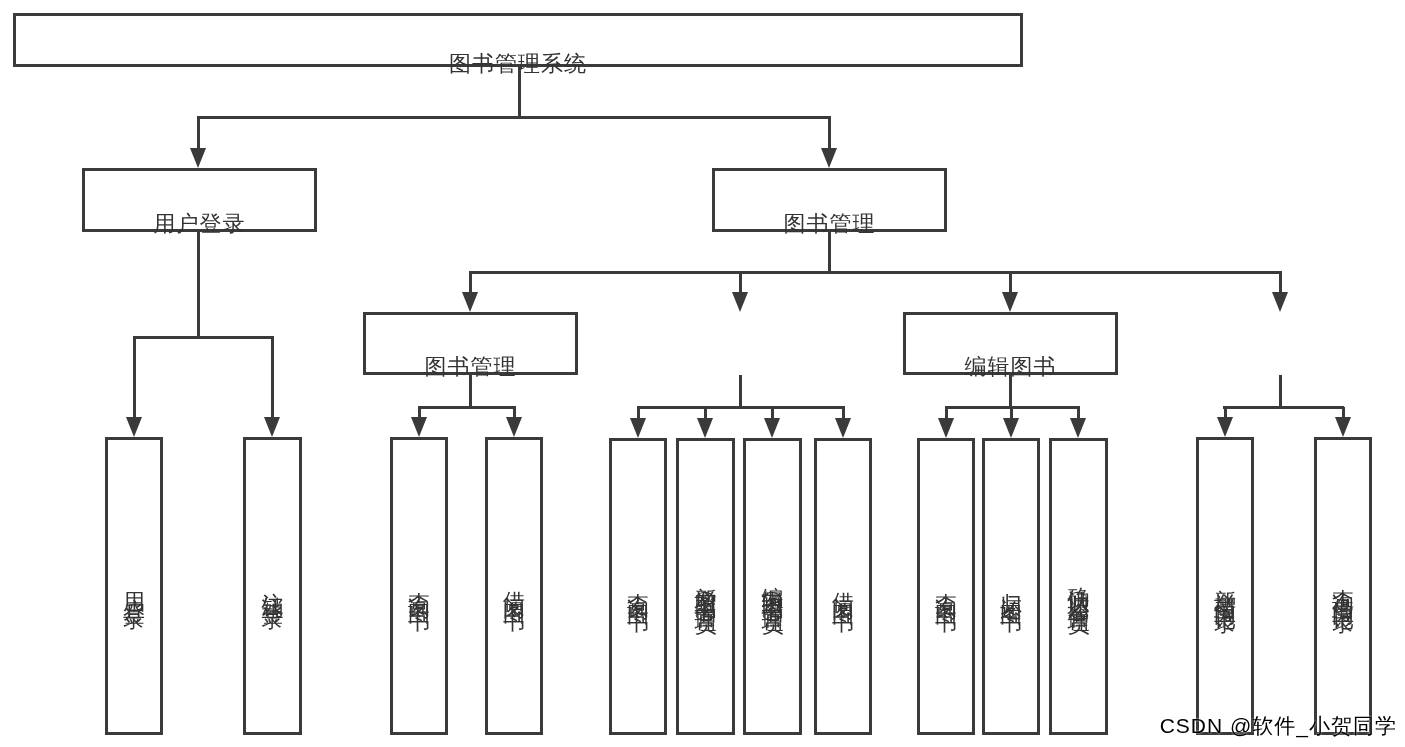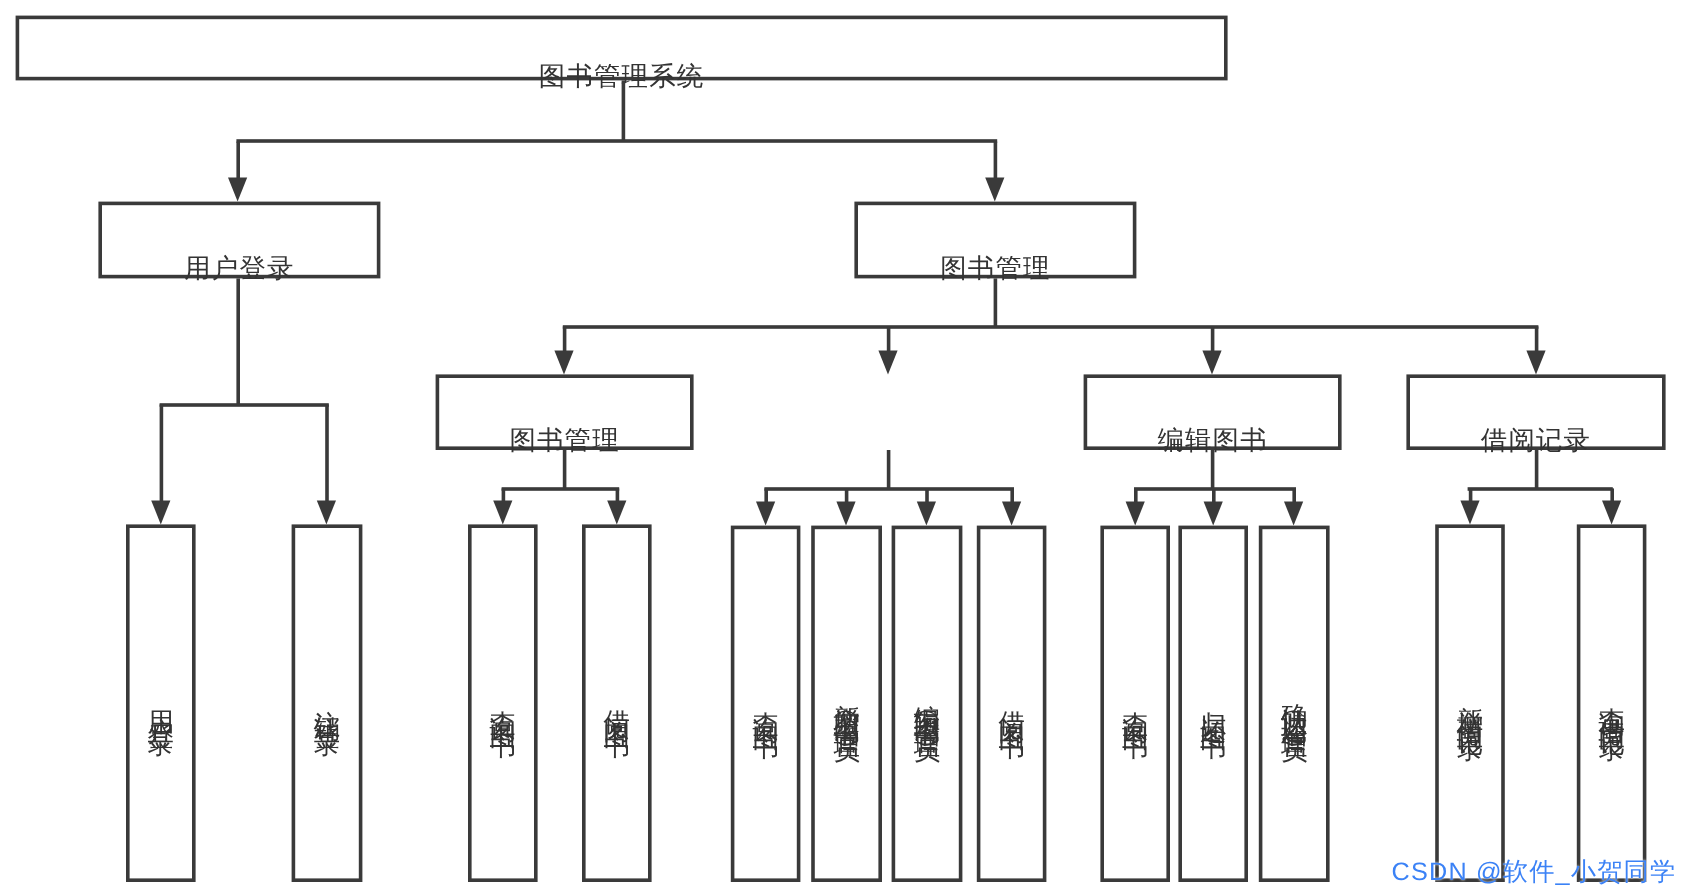--- a/index.html
+++ b/index.html
@@ -32,21 +32,21 @@
   .ah{
     position:absolute;width:0;height:0;
     border-left:8px solid transparent;
     border-right:8px solid transparent;
     border-top:20px solid #3a3a3a;
   }
   .watermark{
     position:absolute;
     right:8px;bottom:7px;
     font-size:21px;
-    color:#3b82f6;
+    color:#000000;
     letter-spacing:1px;
     z-index:10;
     text-shadow:0 0 2px #ffffff;
     white-space:nowrap;
   }
 </style>
 </head>
 <body>
 
 <div id="canvas">
@@ -60,23 +60,20 @@
   </div>
   <div class="box" style="left:712px;top:168px;width:235px;height:64px;">
     <span class="hlabel">图书管理</span>
   </div>
 
   <div class="box" style="left:363px;top:312px;width:215px;height:63px;">
     <span class="hlabel">图书管理</span>
   </div>
   <div class="box" style="left:903px;top:312px;width:215px;height:63px;">
     <span class="hlabel">编辑图书</span>
-  </div>
-  <div class="box" style="left:1172px;top:312px;width:216px;height:63px;">
-    <span class="hlabel">借阅记录</span>
   </div>
 
   <div class="box" style="left:105px;top:437px;width:58px;height:298px;">
     <span class="vlabel">用户登录</span>
   </div>
   <div class="box" style="left:243px;top:437px;width:59px;height:298px;">
     <span class="vlabel">注销登录</span>
   </div>
 
   <div class="box" style="left:390px;top:437px;width:58px;height:298px;">

